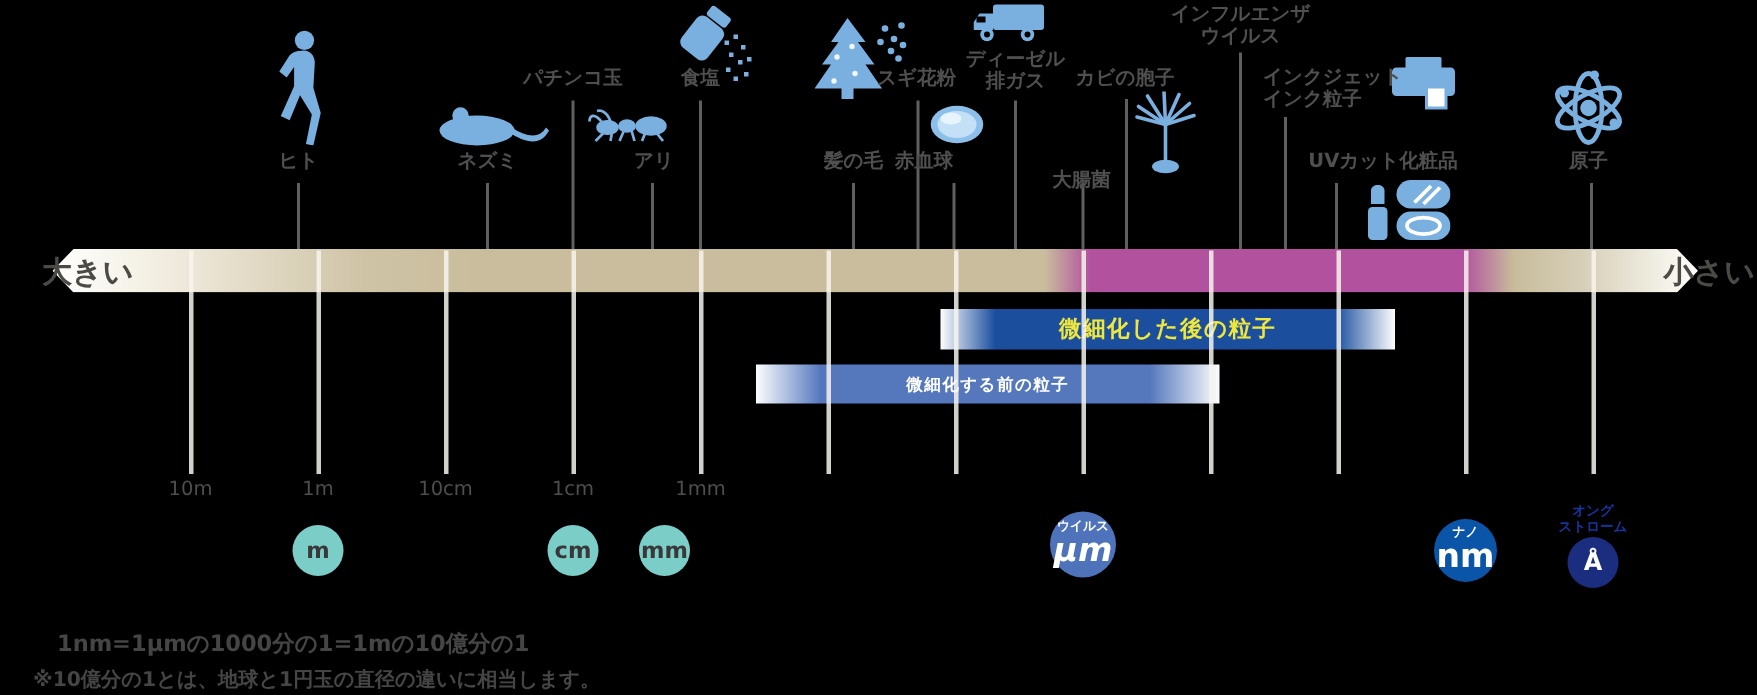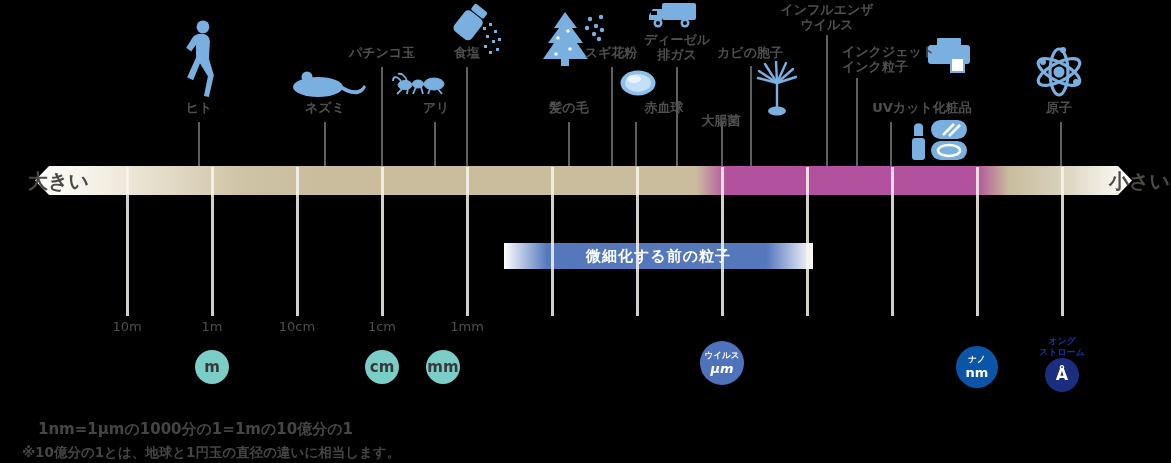--- a/index.html
+++ b/index.html
@@ -27,21 +27,21 @@
   
   .sub-bar{
     position:absolute;z-index:2;display:flex;align-items:center;justify-content:center;
     font-weight:bold;white-space:nowrap;
   }
   #bar-after{left:627px;top:206px;width:303px;height:27px;
     background:linear-gradient(90deg,#fdfdfd 0%,#1b4f9e 12%,#1b4f9e 87%,#fdfdfd 100%);
     color:#f0e73c;font-size:15px;letter-spacing:1px;}
   #bar-before{left:504px;top:243px;width:309px;height:26px;
     background:linear-gradient(90deg,#fdfdfd 0%,#5578bd 14%,#5578bd 85%,#fdfdfd 100%);
-    color:#ffffff;font-size:15px;letter-spacing:1px;}
+    color:#ffffff;font-size:11px;letter-spacing:1px;}
   #bar-beads{left:432px;top:283px;width:186px;height:25px;
     background:linear-gradient(90deg,#cdeae6 0%,#5fc0b8 18%,#5fc0b8 78%,#cdeae6 100%);
     color:#ffffff;font-size:14px;letter-spacing:2px;}
   
   .tick{position:absolute;top:167px;height:149px;width:3px;z-index:3;
     background:rgba(247,244,237,0.85);}
   .tick-label{position:absolute;top:319px;transform:translateX(-50%);z-index:3;
     color:#4e4e4e;font-size:13px;font-weight:500;white-space:nowrap;}
   .pointer-line{position:absolute;width:2px;background:#5f5f5f;z-index:2;}
   .marker-label{position:absolute;z-index:4;color:#4f4f4f;font-size:13px;font-weight:bold;
@@ -51,37 +51,40 @@
   .marker-icon svg{display:block;width:100%;height:100%;}
   
   .unit-circle{position:absolute;transform:translateX(-50%);border-radius:50%;z-index:4;
     display:flex;flex-direction:column;align-items:center;justify-content:center;
     font-weight:bold;line-height:1;}
   .unit-circle.teal{width:34px;height:34px;top:350px;background:#7bcdc8;color:#383838;font-size:15px;}
   .unit-circle.blue{width:44px;height:44px;top:341px;background:#4e73ba;color:#fff;}
   .unit-circle.darkblue{width:42px;height:42px;top:346px;background:#0a55a7;color:#fff;}
   .unit-circle.navy{width:34px;height:34px;top:358px;background:#1b2d7e;color:#fff;font-size:16px;}
   .unit-kana{font-size:8.5px;font-weight:bold;margin-bottom:2px;}
-  .unit-sym{font-size:13px;font-weight:bold;}
+  .unit-sym{font-size:22px;font-weight:bold;}
   .unit-sym.italic{font-style:italic;}
   .kana-above{position:absolute;transform:translateX(-50%);top:336px;z-index:4;text-align:center;
     color:#1634a0;font-size:9px;font-weight:bold;line-height:1.2;white-space:pre-line;}
   
   .note{position:absolute;z-index:4;color:#454545;font-weight:600;white-space:nowrap;}
   #note1{left:25px;top:420px;font-size:15px;margin-left:13px;}
   #note2{left:22px;top:444px;font-size:13.5px;}
 </style>
 </head>
 <body>
 
 <div id="stage">
   <div id="main-bar"></div>
   <div id="edge-left" class="edge-label">大きい</div>
   <div id="edge-right" class="edge-label">小さい</div>
 
+  <div id="bar-after" class="sub-bar">
+    <span>微細化した後の粒子</span>
+  </div>
   <div id="bar-before" class="sub-bar">
     <span>微細化する前の粒子</span>
   </div>
 
   <div id="note1" class="note">1nm=1μmの1000分の1=1mの10億分の1</div>
   <div id="note2" class="note">※10億分の1とは、地球と1円玉の直径の違いに相当します。</div>
 <div class="pointer-line" style="left: 198px; top: 122px; height: 44px;"></div>
     <div class="marker-label" style="left: 199px; top: 100px; transform: translateX(-50%);">ヒト</div>
     <div class="marker-icon" style="left: 184px; top: 20px; width: 34px; height: 77px;">
       <svg viewBox="0 0 34 78">
@@ -159,21 +162,21 @@
         </g>
         <g fill="#ffffff" opacity="0.9">
           <circle cx="15" cy="27" r="1.8"></circle>
           <circle cx="27" cy="38" r="1.8"></circle>
           <circle cx="13" cy="43" r="1.8"></circle>
           <circle cx="25" cy="20" r="1.8"></circle>
         </g>
       </svg>
     </div>
     <div class="pointer-line" style="left: 635px; top: 122px; height: 44px;"></div>
-    <div class="marker-label" style="left: 664px; top: 100px; transform: translateX(-50%); text-align: right;">赤血球</div>
+    <div class="marker-label" style="left: 616px; top: 100px; transform: translateX(-50%); text-align: right;">赤血球</div>
     <div class="marker-icon" style="left: 619px; top: 69px; width: 38px; height: 28px;">
       <svg viewBox="0 0 38 28">
         <ellipse cx="19" cy="14" rx="17.5" ry="12.5" fill="#8cc0ea"></ellipse>
         <ellipse cx="19" cy="14" rx="13" ry="9" fill="#c4e0f6"></ellipse>
         <ellipse cx="15" cy="10" rx="7" ry="4" fill="#e8f4fc"></ellipse>
       </svg>
     </div>
     <div class="pointer-line" style="left: 676px; top: 67px; height: 99px;"></div>
     <div class="marker-label" style="left: 677px; top: 32px; transform: translateX(-50%);">ディーゼル
 排ガス</div>

